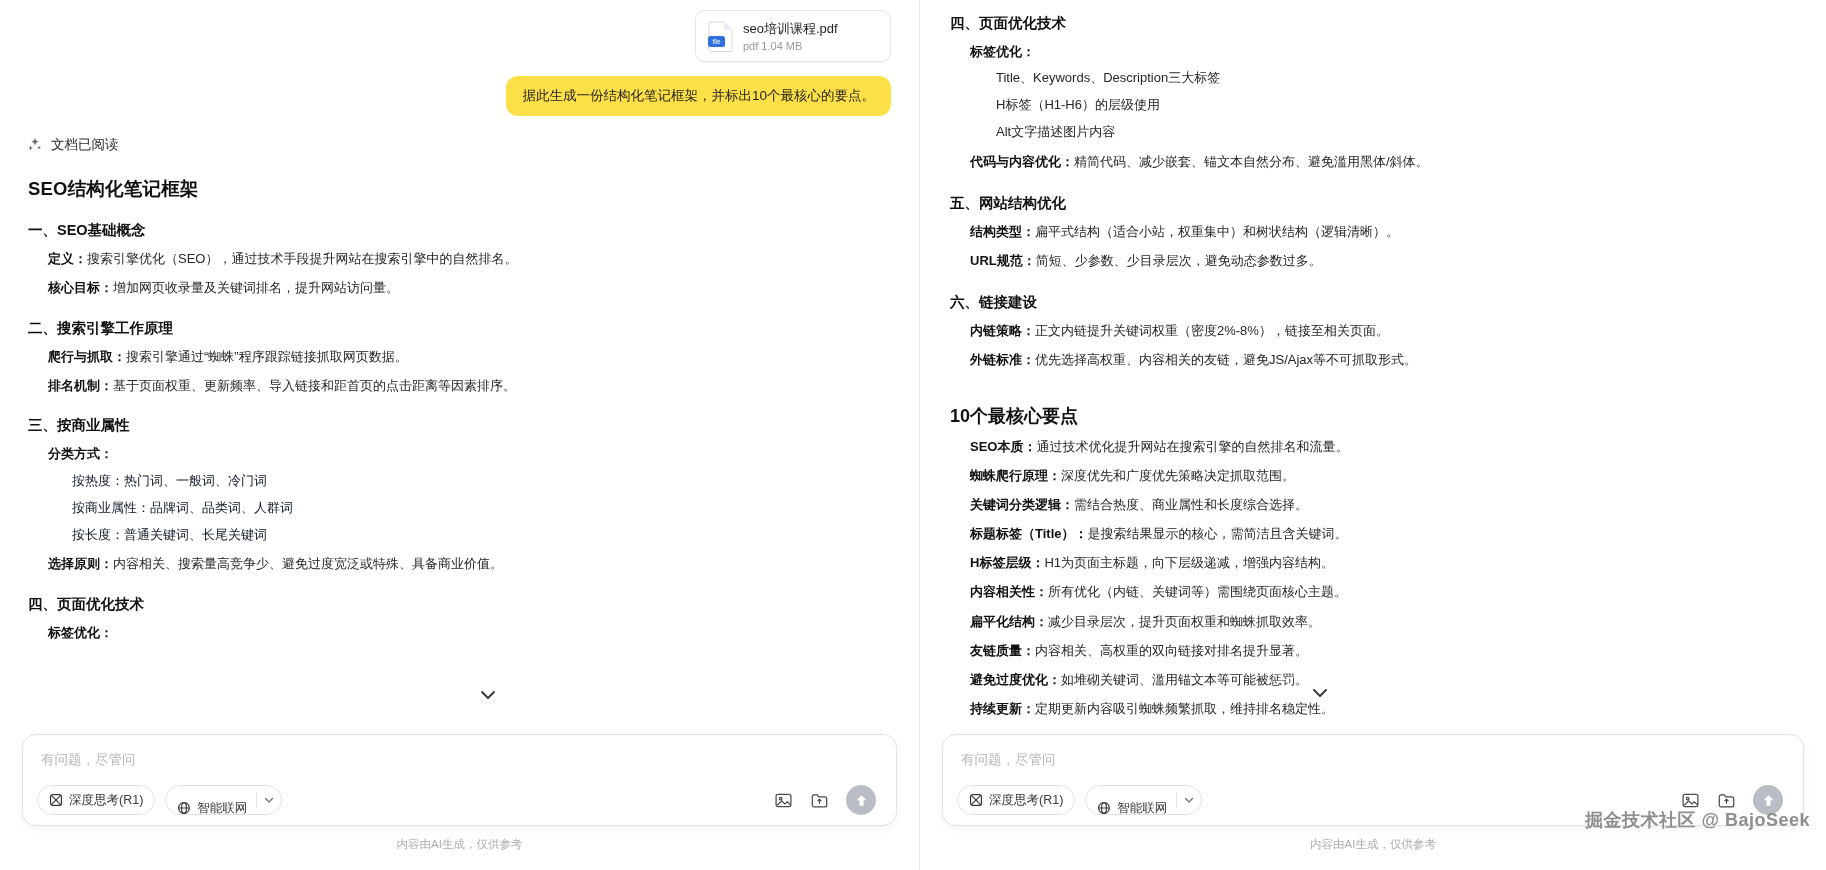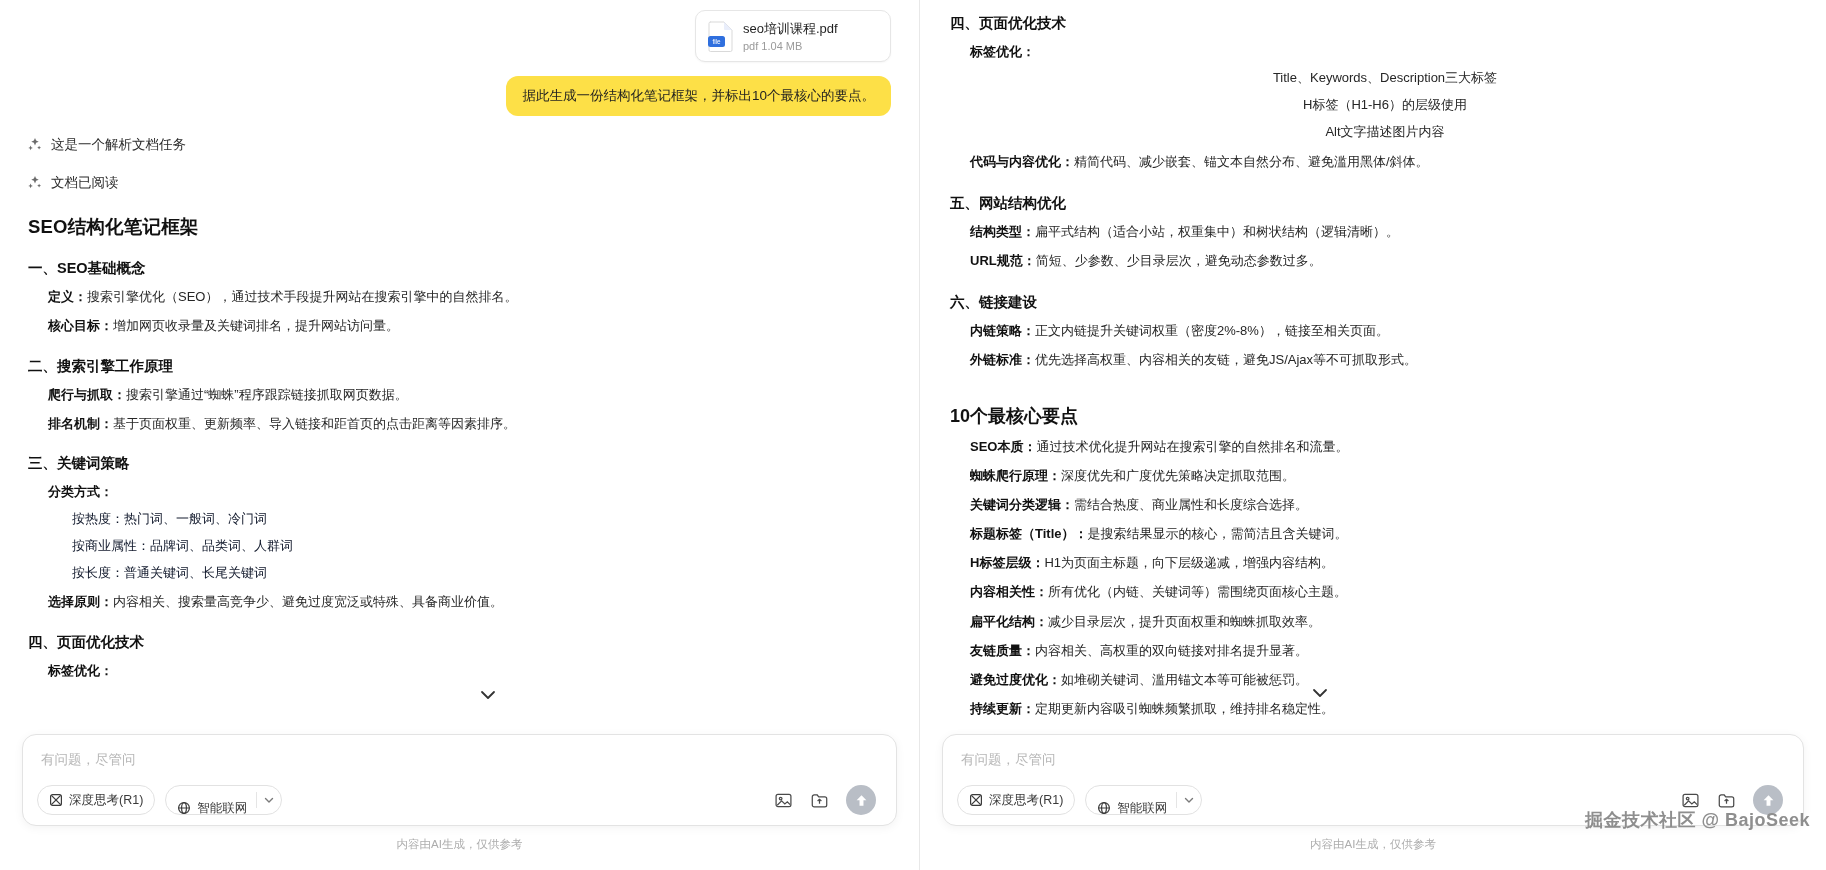--- a/index.html
+++ b/index.html
@@ -132,23 +132,22 @@
   .rh2:first-child { margin-top: 0; }
   .rpara {
     font-size: 13px;
     line-height: 1.55;
     margin: 9px 0 0 20px;
     color: #262626;
   }
   .rsub {
     font-size: 13px;
     line-height: 1.6;
-    margin: 6px 0 0 24px;
+    margin: 6px 0 0 46px;
     color: #262626;
-    text-align: center;
   }
   .key-title {
     font-size: 18px;
     font-weight: bold;
     margin: 34px 0 0 0;
     color: #111;
   }
   .key-item {
     font-size: 13px;
     line-height: 1.62;
@@ -287,39 +286,29 @@
           </svg>
         </span>
         <span class="file-meta">
           <span class="file-name">seo培训课程.pdf</span>
           <span class="file-sub">pdf 1.04 MB</span>
         </span>
       </div>
 
       <div class="user-bubble">据此生成一份结构化笔记框架，并标出10个最核心的要点。</div>
 
+
       <div class="status-line">
         <span class="sparkle">
           <svg viewBox="0 0 14 14" width="14" height="14" fill="currentColor">
             <path d="M7 0l1.1 2.6L10.7 3.7 8.1 4.8 7 7.4 5.9 4.8 3.3 3.7 5.9 2.6z"></path>
             <path d="M2.6 7.6l.7 1.6 1.6.7-1.6.7-.7 1.6-.7-1.6L.3 9.9l1.6-.7z"></path>
             <path d="M11.1 7.8l.6 1.3 1.3.6-1.3.6-.6 1.3-.6-1.3-1.3-.6 1.3-.6z"></path>
           </svg>
         </span>
-        <span>这是一个解析文档任务</span>
-      </div>
-
-      <div class="status-line">
-        <span class="sparkle">
-          <svg viewBox="0 0 14 14" width="14" height="14" fill="currentColor">
-            <path d="M7 0l1.1 2.6L10.7 3.7 8.1 4.8 7 7.4 5.9 4.8 3.3 3.7 5.9 2.6z"></path>
-            <path d="M2.6 7.6l.7 1.6 1.6.7-1.6.7-.7 1.6-.7-1.6L.3 9.9l1.6-.7z"></path>
-            <path d="M11.1 7.8l.6 1.3 1.3.6-1.3.6-.6 1.3-.6-1.3-1.3-.6 1.3-.6z"></path>
-          </svg>
-        </span>
         <span>文档已阅读</span>
       </div>
 
       <h1 class="doc-title">SEO结构化笔记框架</h1>
 
       <h2 class="h2">一、SEO基础概念</h2>
       <p class="para">
         <span class="k">定义：</span><span>搜索引擎优化（SEO），通过技术手段提升网站在搜索引擎中的自然排名。</span>
       </p>
       <p class="para">
@@ -327,21 +316,21 @@
       </p>
 
       <h2 class="h2">二、搜索引擎工作原理</h2>
       <p class="para">
         <span class="k">爬行与抓取：</span><span>搜索引擎通过“蜘蛛”程序跟踪链接抓取网页数据。</span>
       </p>
       <p class="para">
         <span class="k">排名机制：</span><span>基于页面权重、更新频率、导入链接和距首页的点击距离等因素排序。</span>
       </p>
 
-      <h2 class="h2">三、关键词策略</h2>
+      <h2 class="h2">三、按商业属性</h2>
       <p class="para">
         <span class="k">分类方式：</span>
       </p>
       <div class="sub">按热度：热门词、一般词、冷门词</div>
       <div class="sub">按商业属性：品牌词、品类词、人群词</div>
       <div class="sub">按长度：普通关键词、长尾关键词</div>
       <p class="para">
         <span class="k">选择原则：</span><span>内容相关、搜索量高竞争少、避免过度宽泛或特殊、具备商业价值。</span>
       </p>
 

